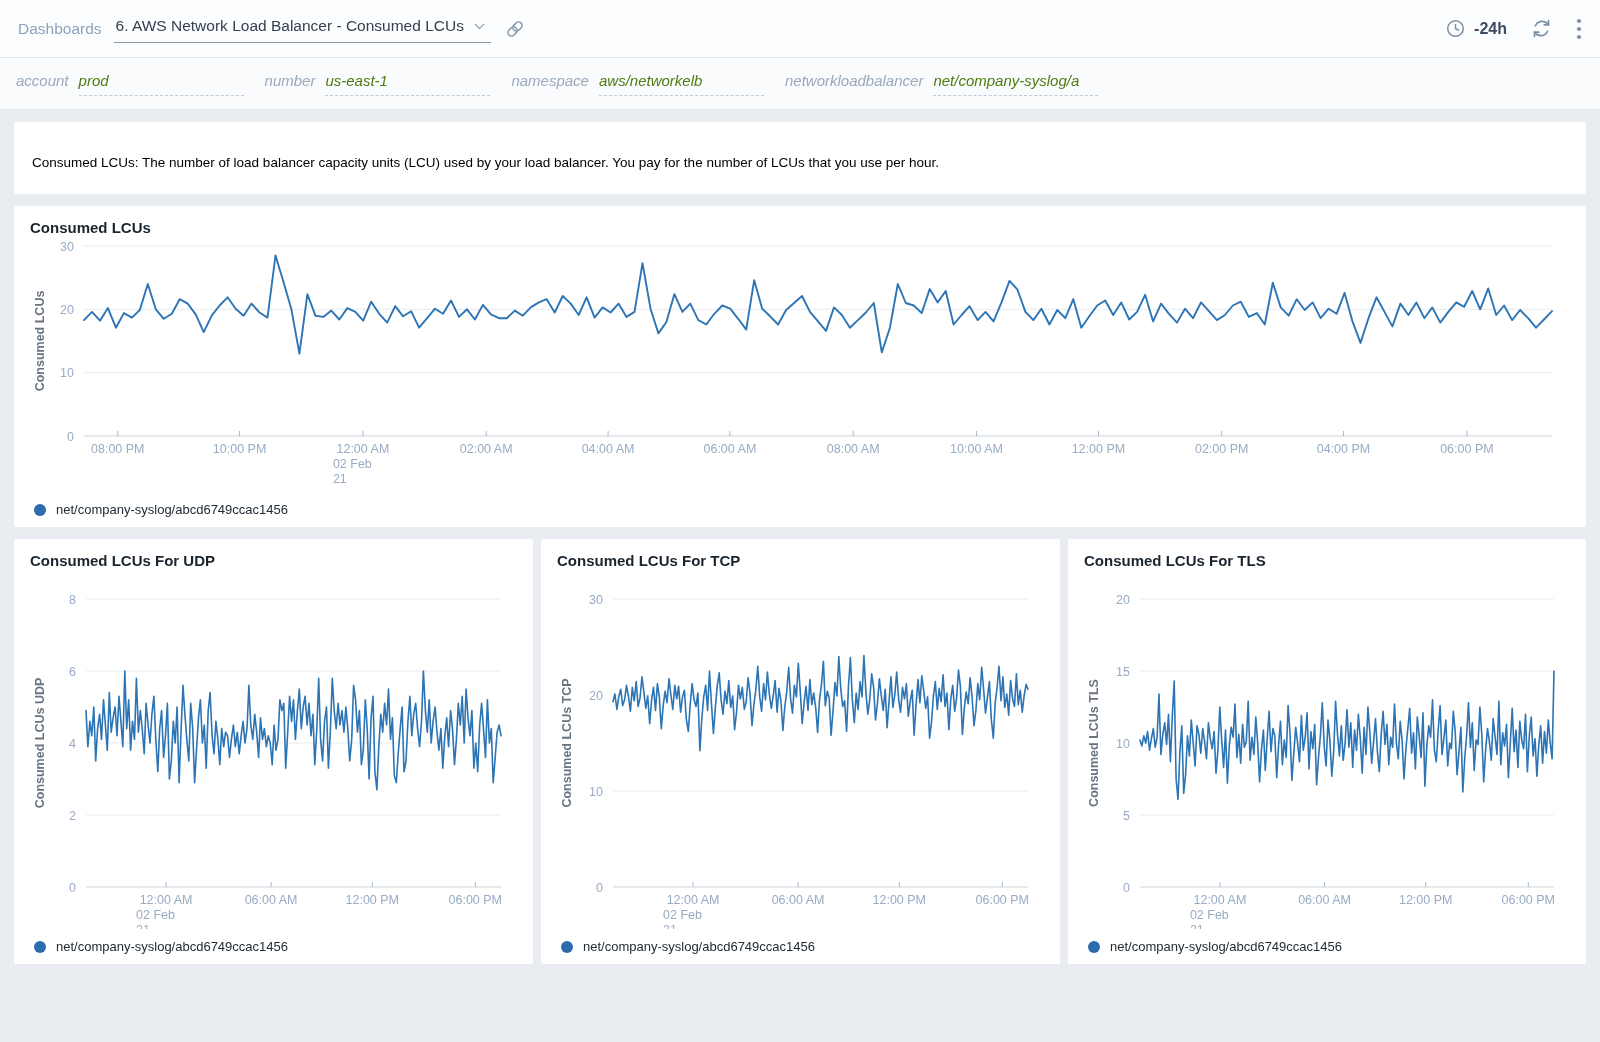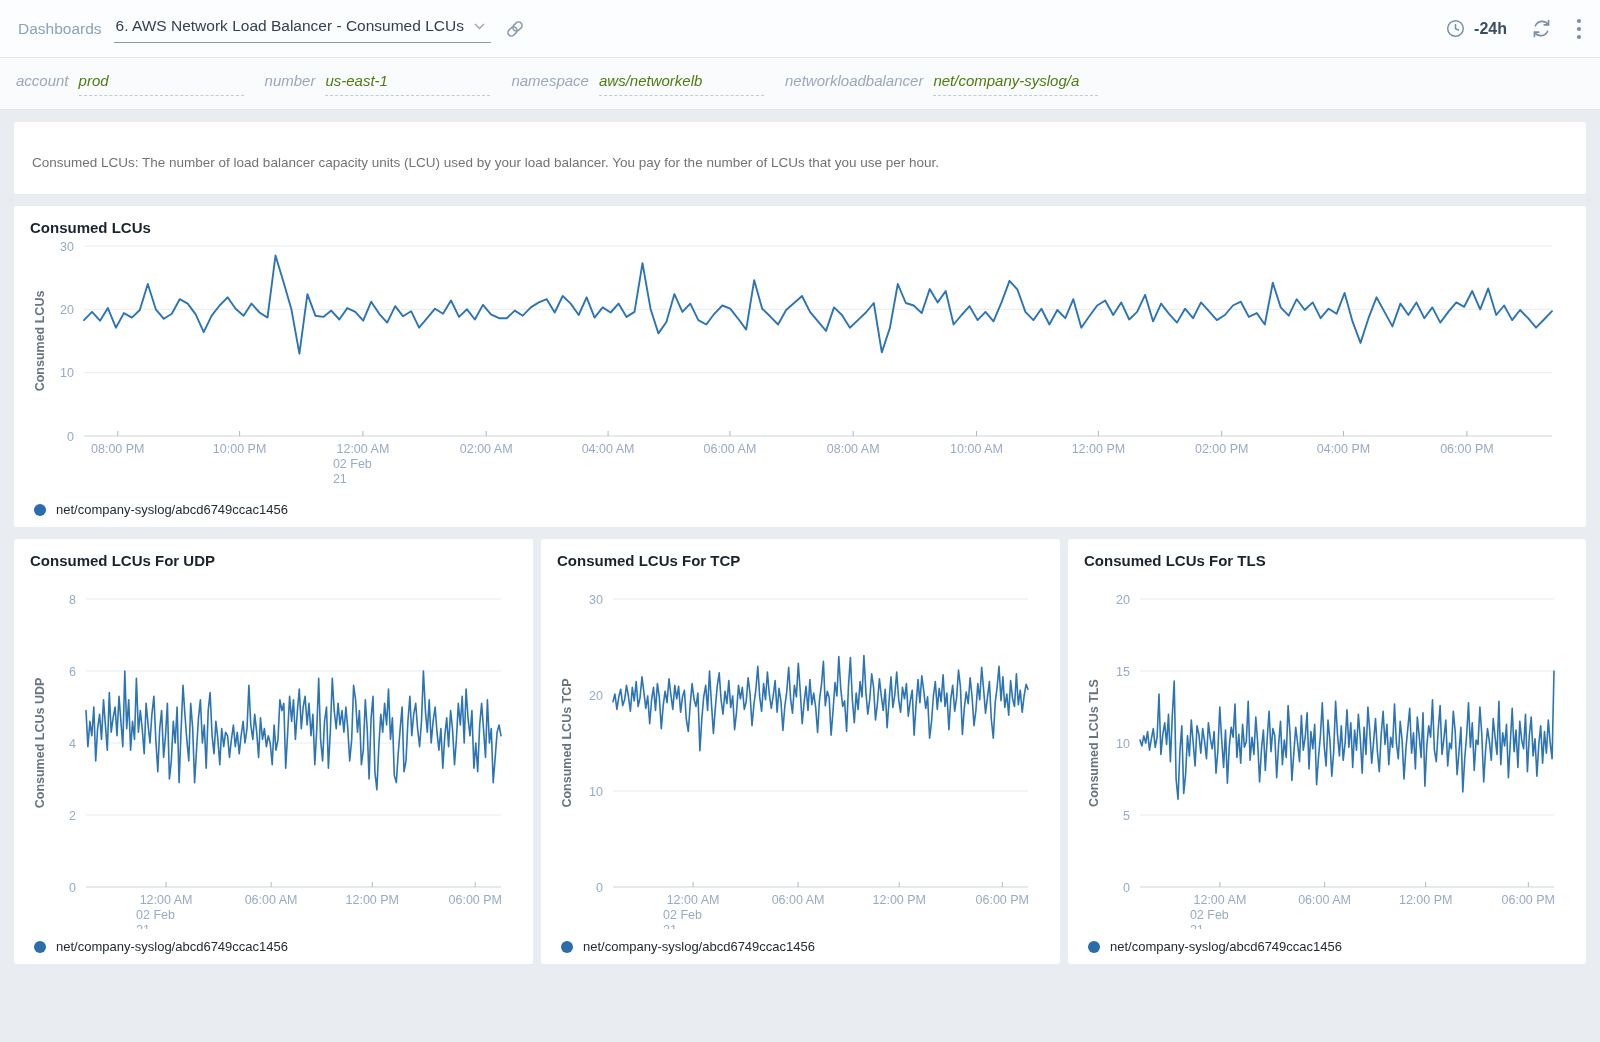--- a/index.html
+++ b/index.html
@@ -34,21 +34,21 @@
   .filter-item { display:flex; align-items:baseline; gap:10px; }
   .filter-label { color:#9aa9ba; font-size:15px; }
   .filter-value {
     color:#4d7c0f; font-size:15px; min-width:165px;
     border-bottom:1px dashed #bfcbd8; padding-bottom:6px; cursor:pointer;
   }
   
   .panel { background:#fff; border-radius:3px; }
   .note-panel { margin:12px 14px 0; padding:16px 18px 24px; }
   .note-title { font-size:15px; font-weight:bold; color:#19242e; }
-  .note-body { margin-top:17px; font-size:13.5px; color:#737373; }
+  .note-body { margin-top:17px; font-size:13.5px; color:#000000; }
   .chart-panel { padding:13px 16px 10px; }
   .main-panel { margin:12px 14px 0; }
   .chart-title { font-size:15px; font-weight:bold; color:#19242e; }
   .chart-body { position:relative; width:100%; }
   .main-chart-body { height:250px; }
   .small-chart-body { height:360px; }
   .legend { display:flex; align-items:center; gap:10px; padding-left:4px; font-size:13px; color:#222c36; cursor:pointer; }
   .main-panel .legend { margin-top:16px; }
   .legend-dot { width:12px; height:12px; border-radius:50%; flex:0 0 auto; }
   .charts-row {

